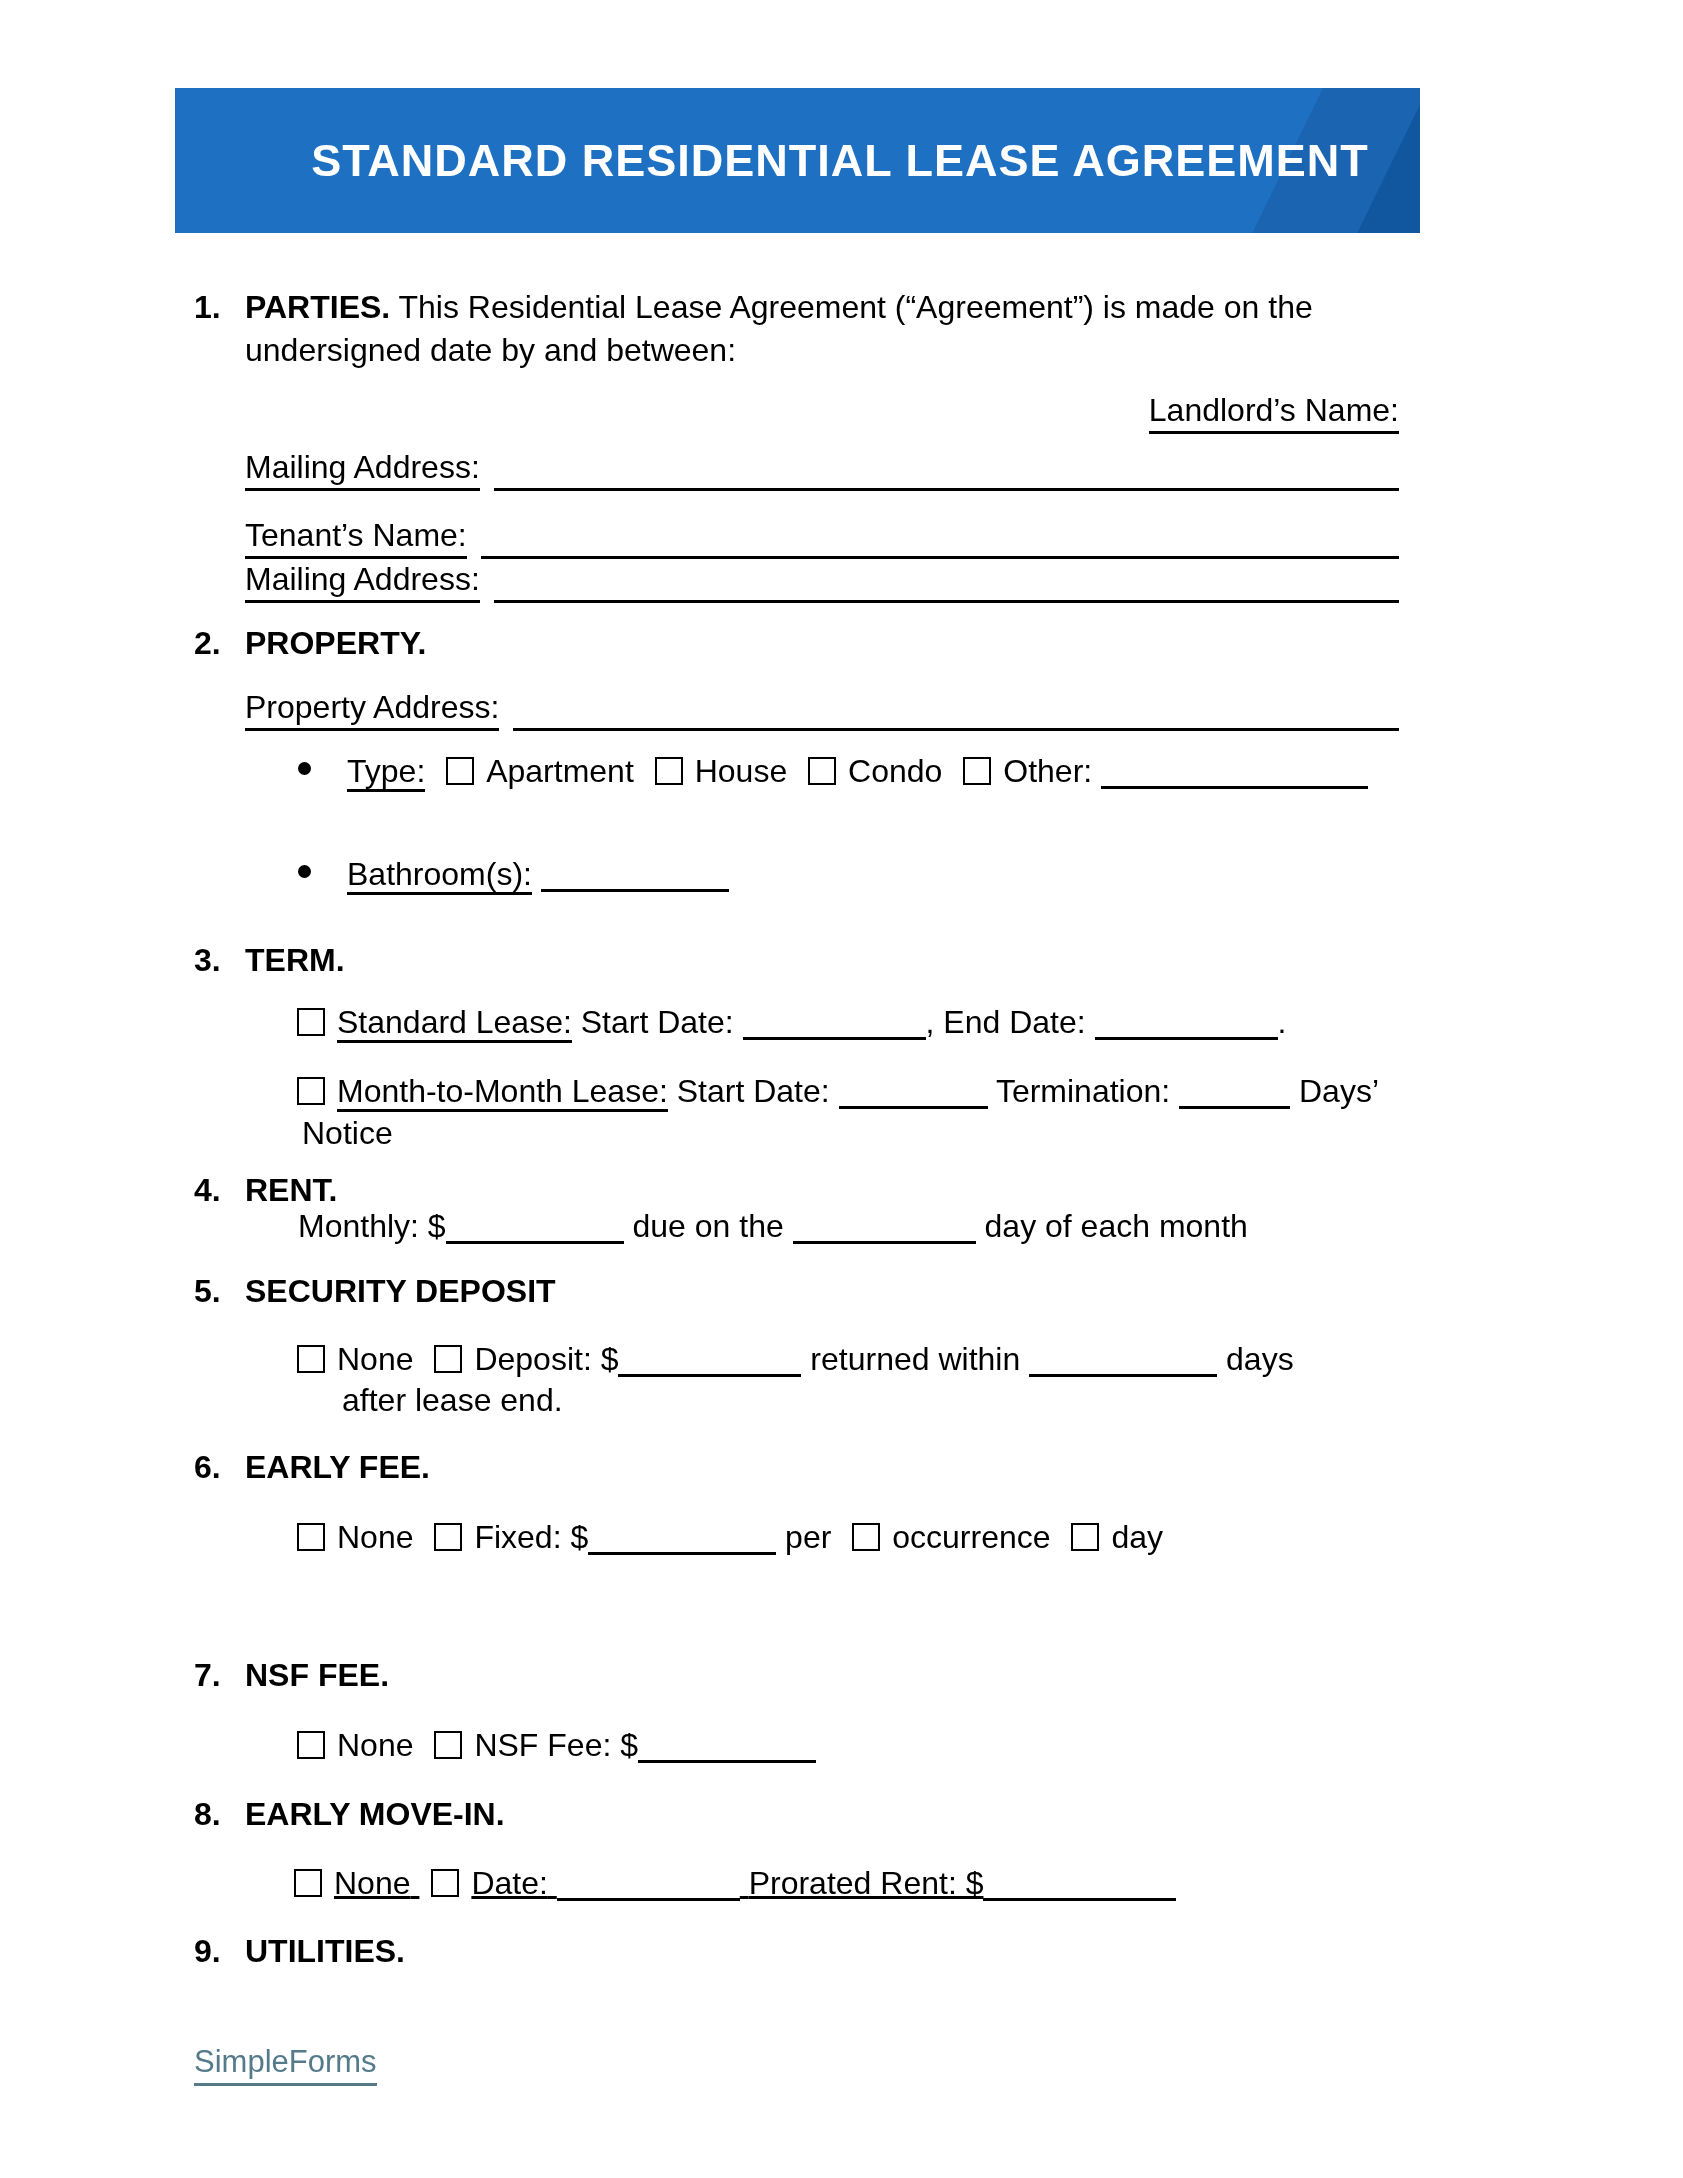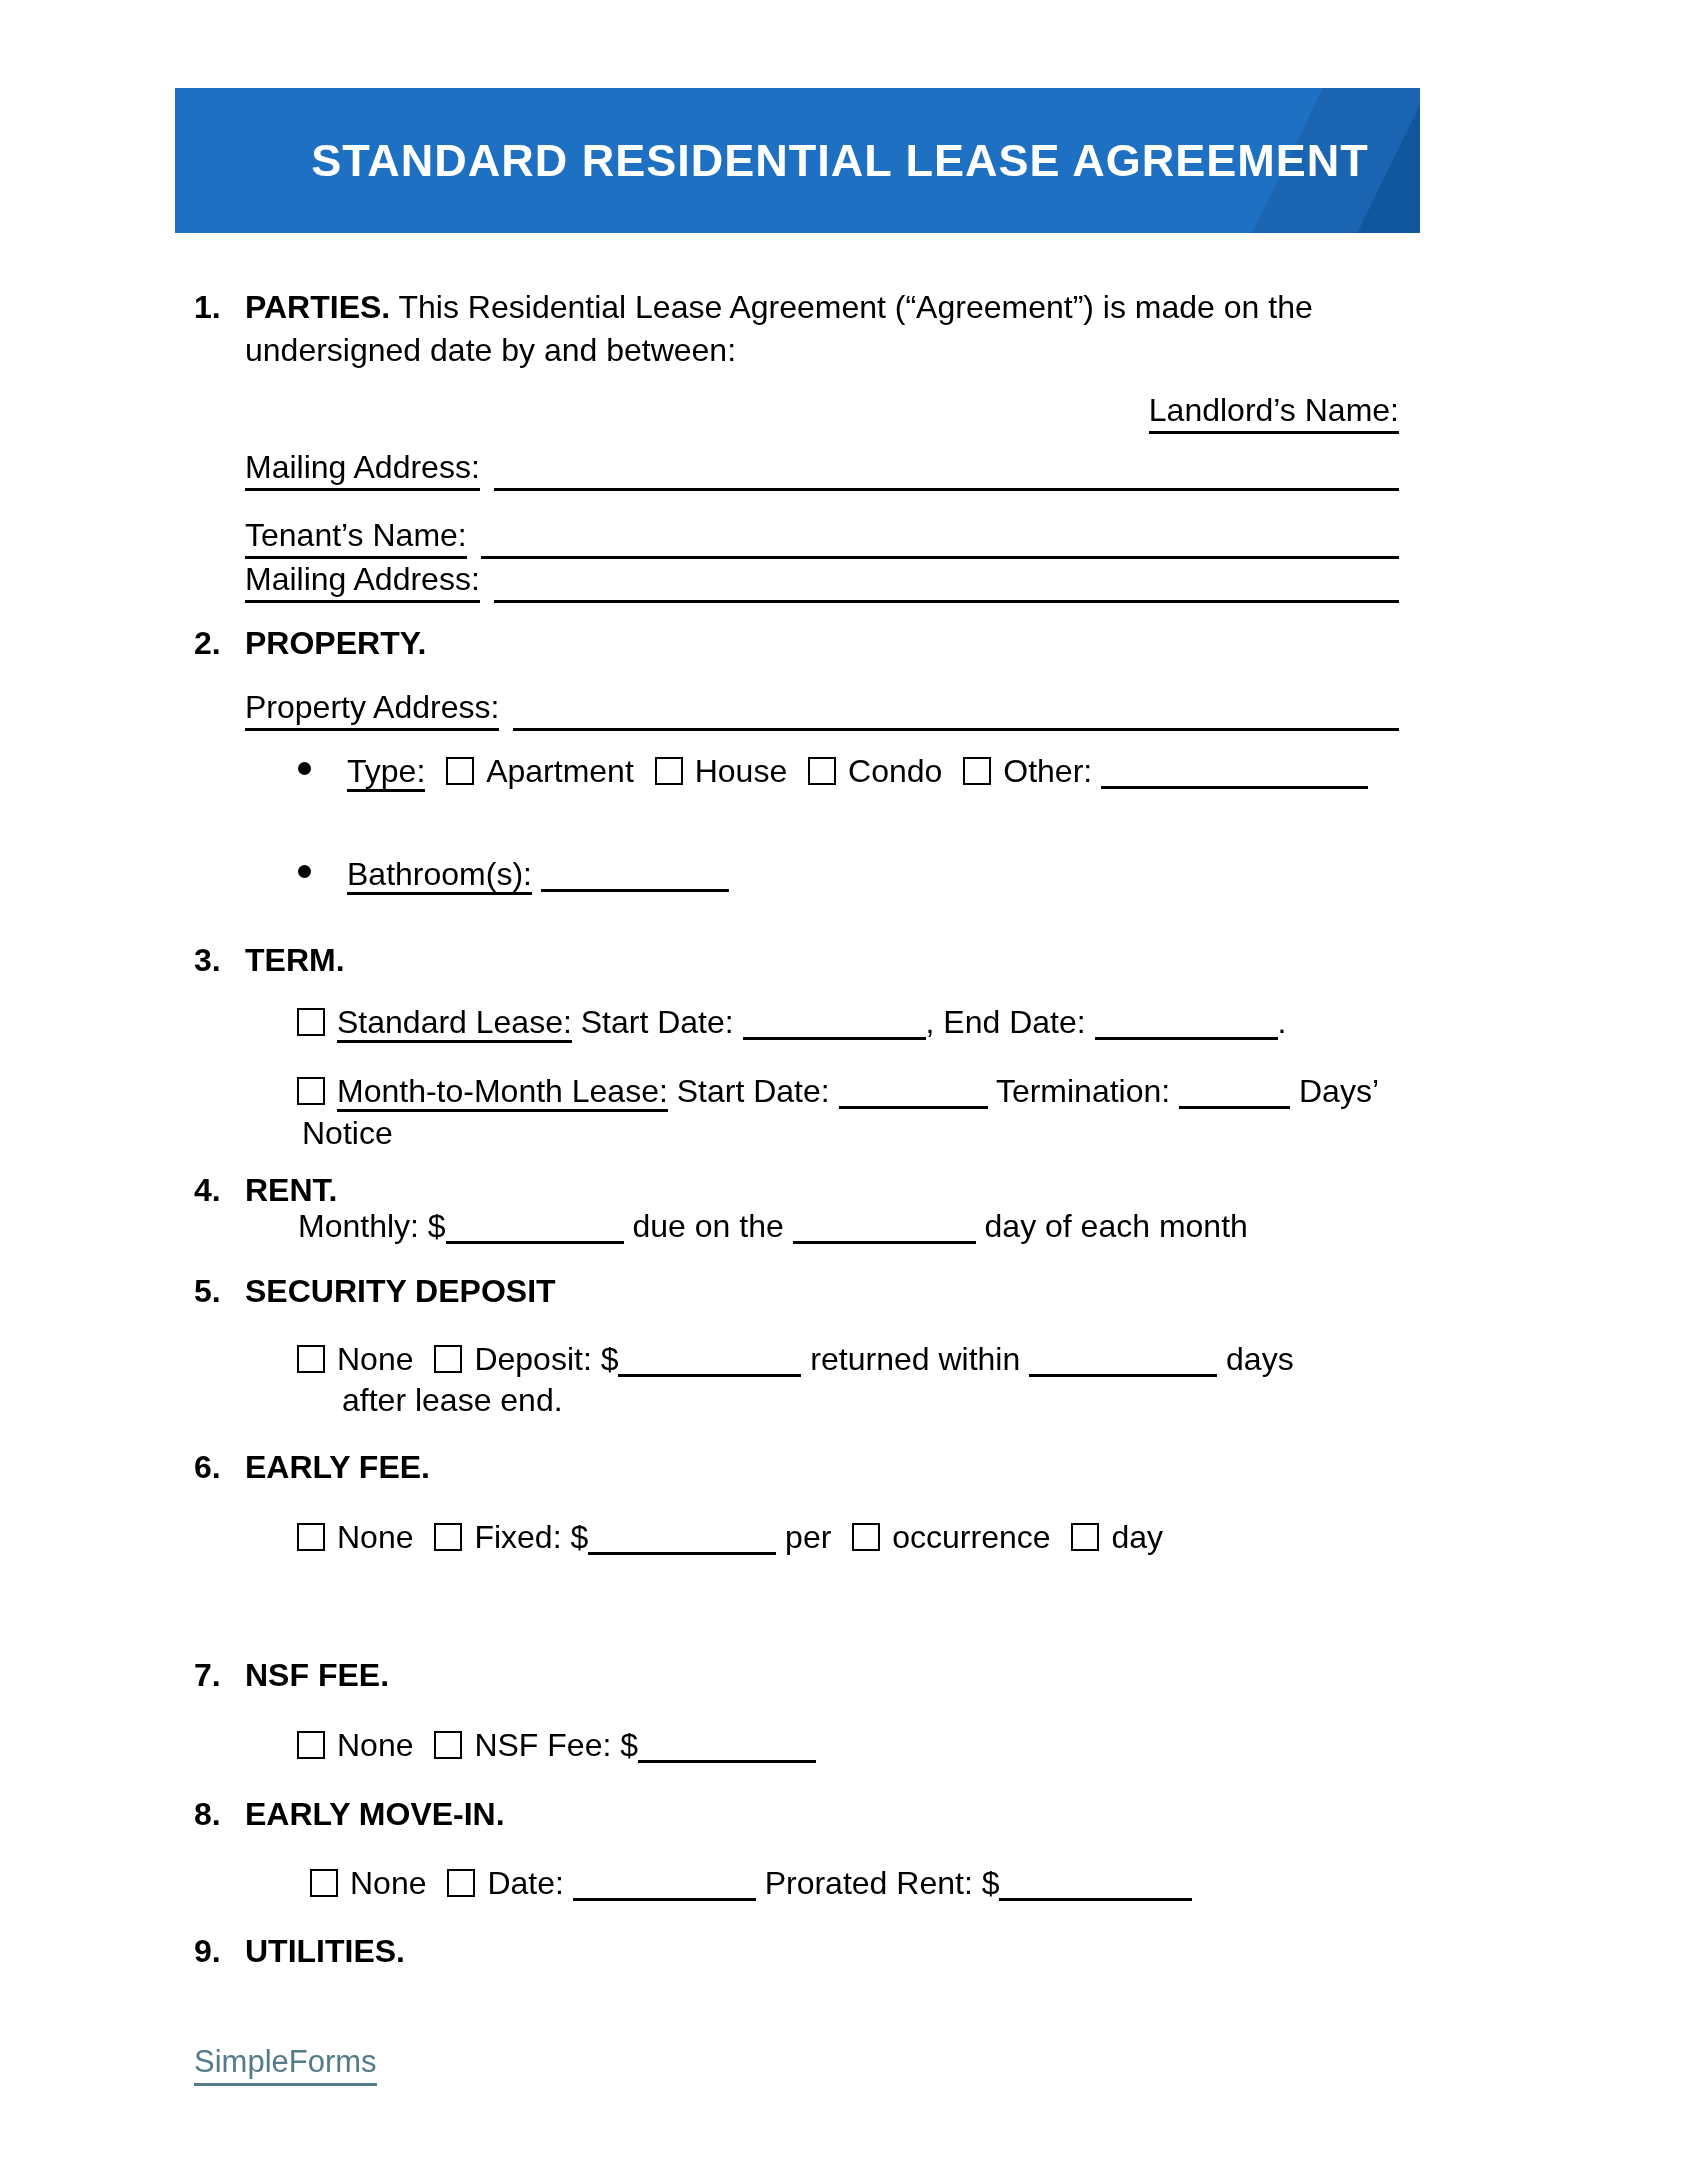--- a/index.html
+++ b/index.html
@@ -161,21 +161,21 @@
   </div>
   <div class="row" style="top:1724px;left:297px;">
     <span class="cb first"></span><span>None</span>
     <span class="cb"></span><span>NSF Fee: $</span><span class="fill w180"></span>
   </div>
 
   <div class="row" style="top:1793px;">
     <span class="num">8.</span>
     <span class="hcontent b">EARLY MOVE-IN.</span>
   </div>
-  <div class="row" style="top:1862px;left:310px;">
+  <div class="row" style="top:1862px;left:294px;text-decoration:underline;">
     <span class="cb first"></span><span>None</span>
     <span class="cb"></span><span>Date:</span>
     <span class="fill w185"></span>
     <span>Prorated Rent: $</span><span class="fill w195"></span>
   </div>
 
   <div class="row" style="top:1930px;">
     <span class="num">9.</span>
     <span class="hcontent b">UTILITIES.</span>
   </div>

